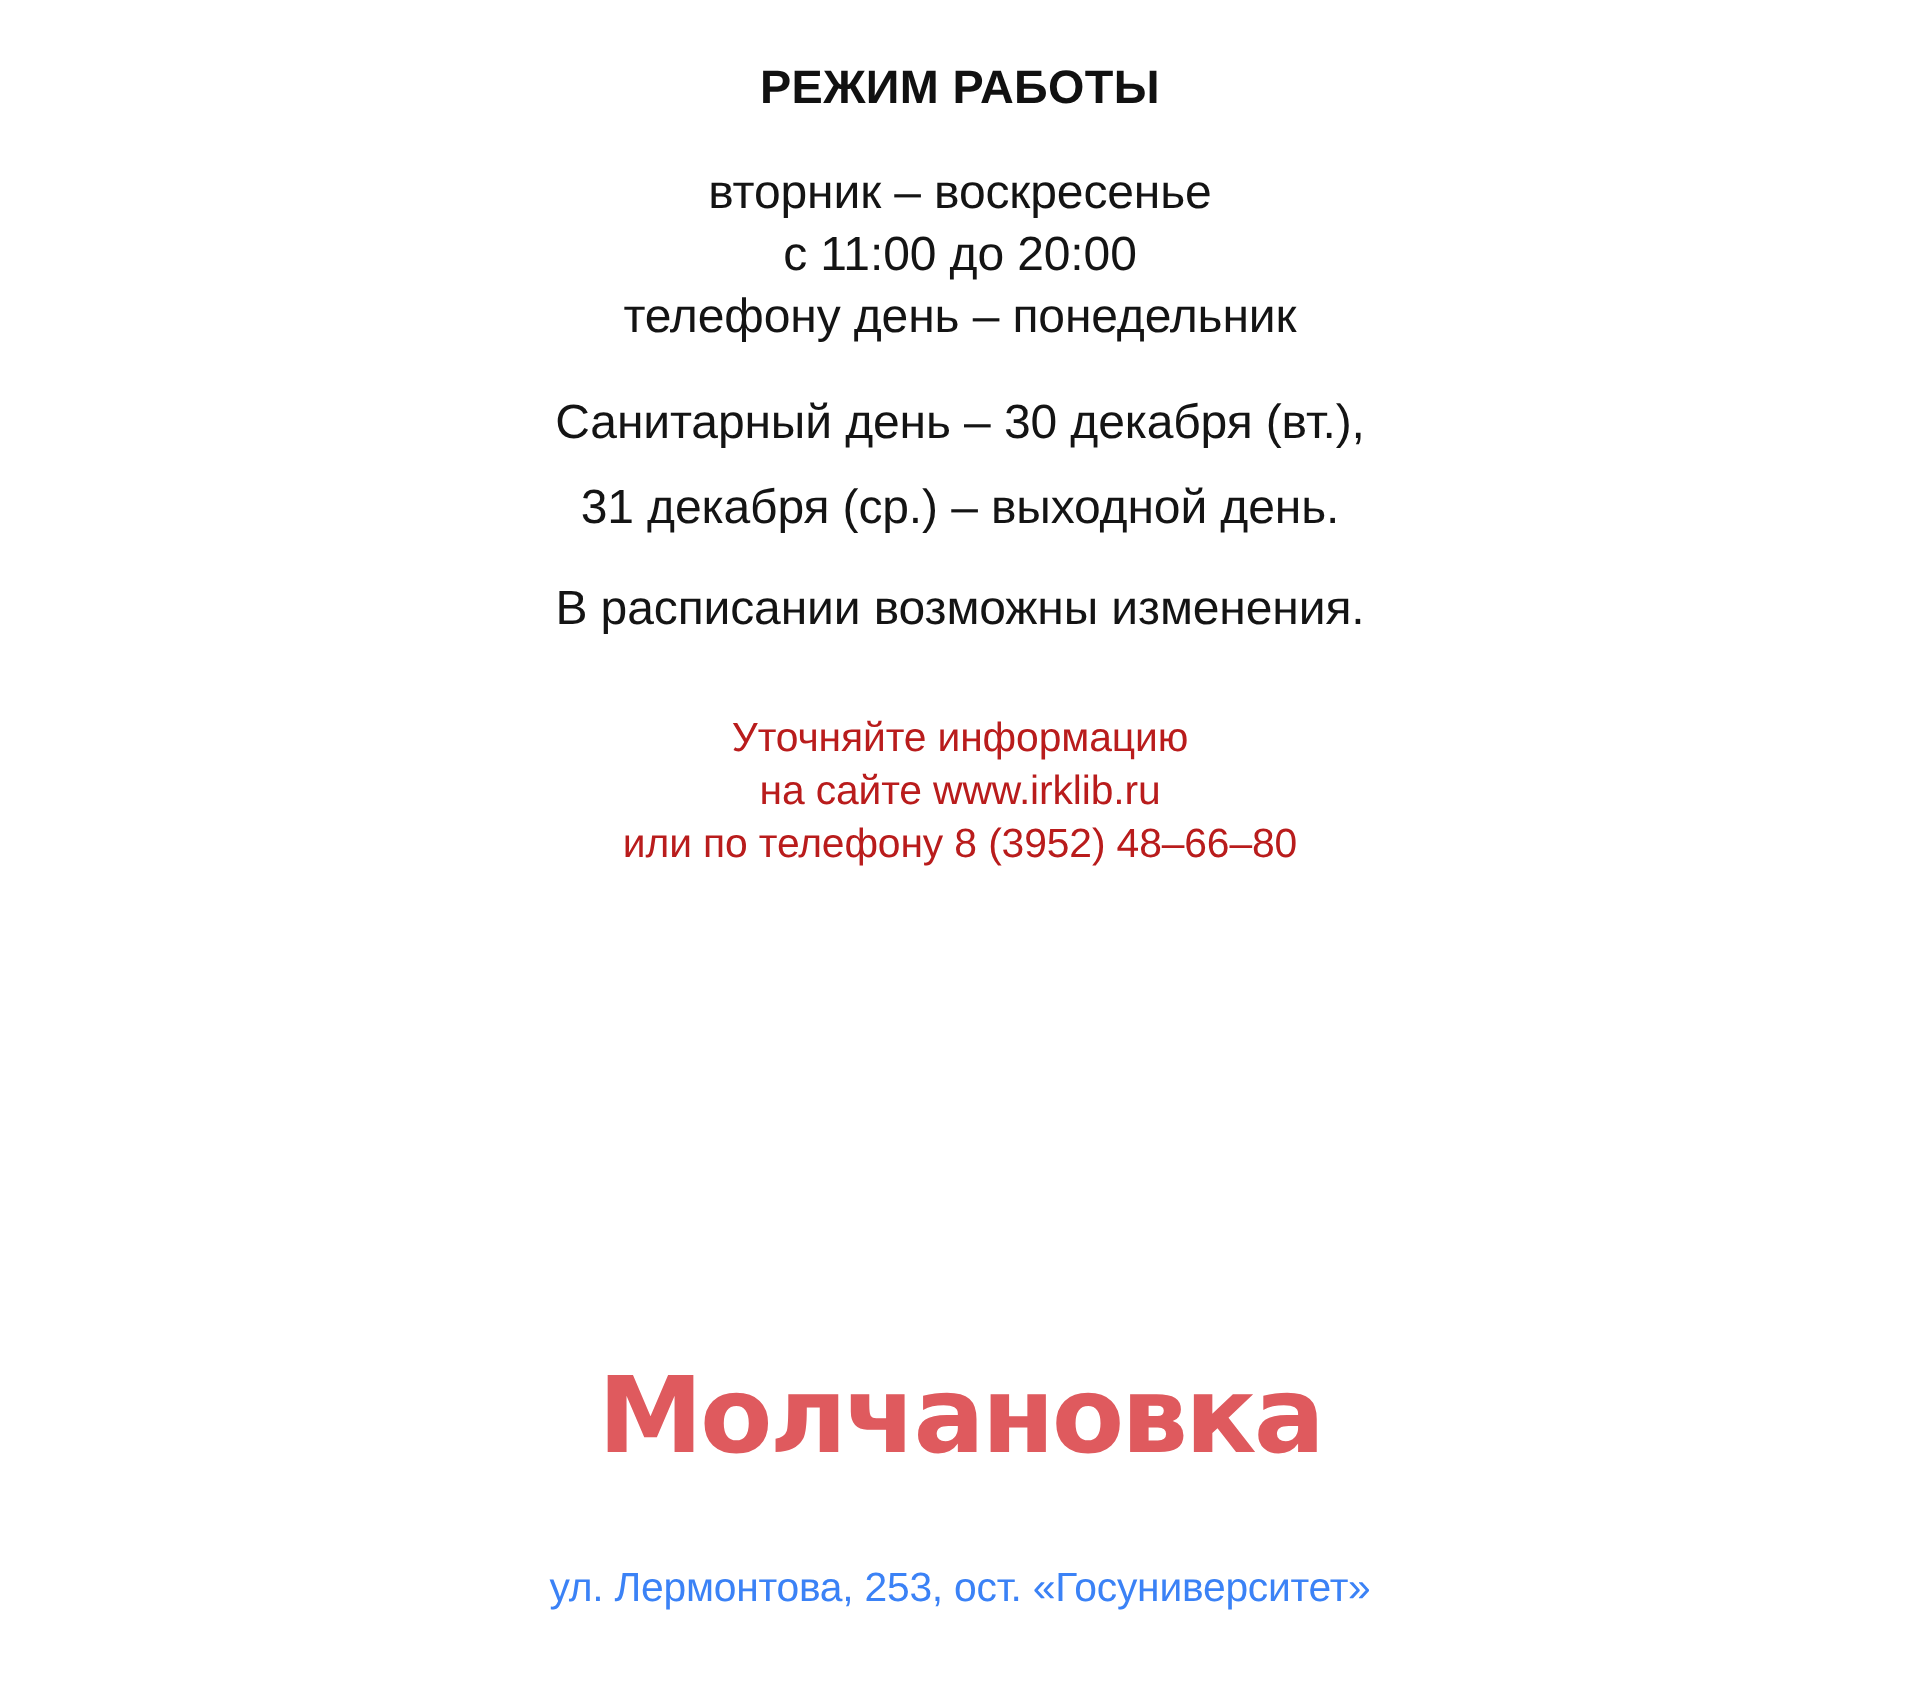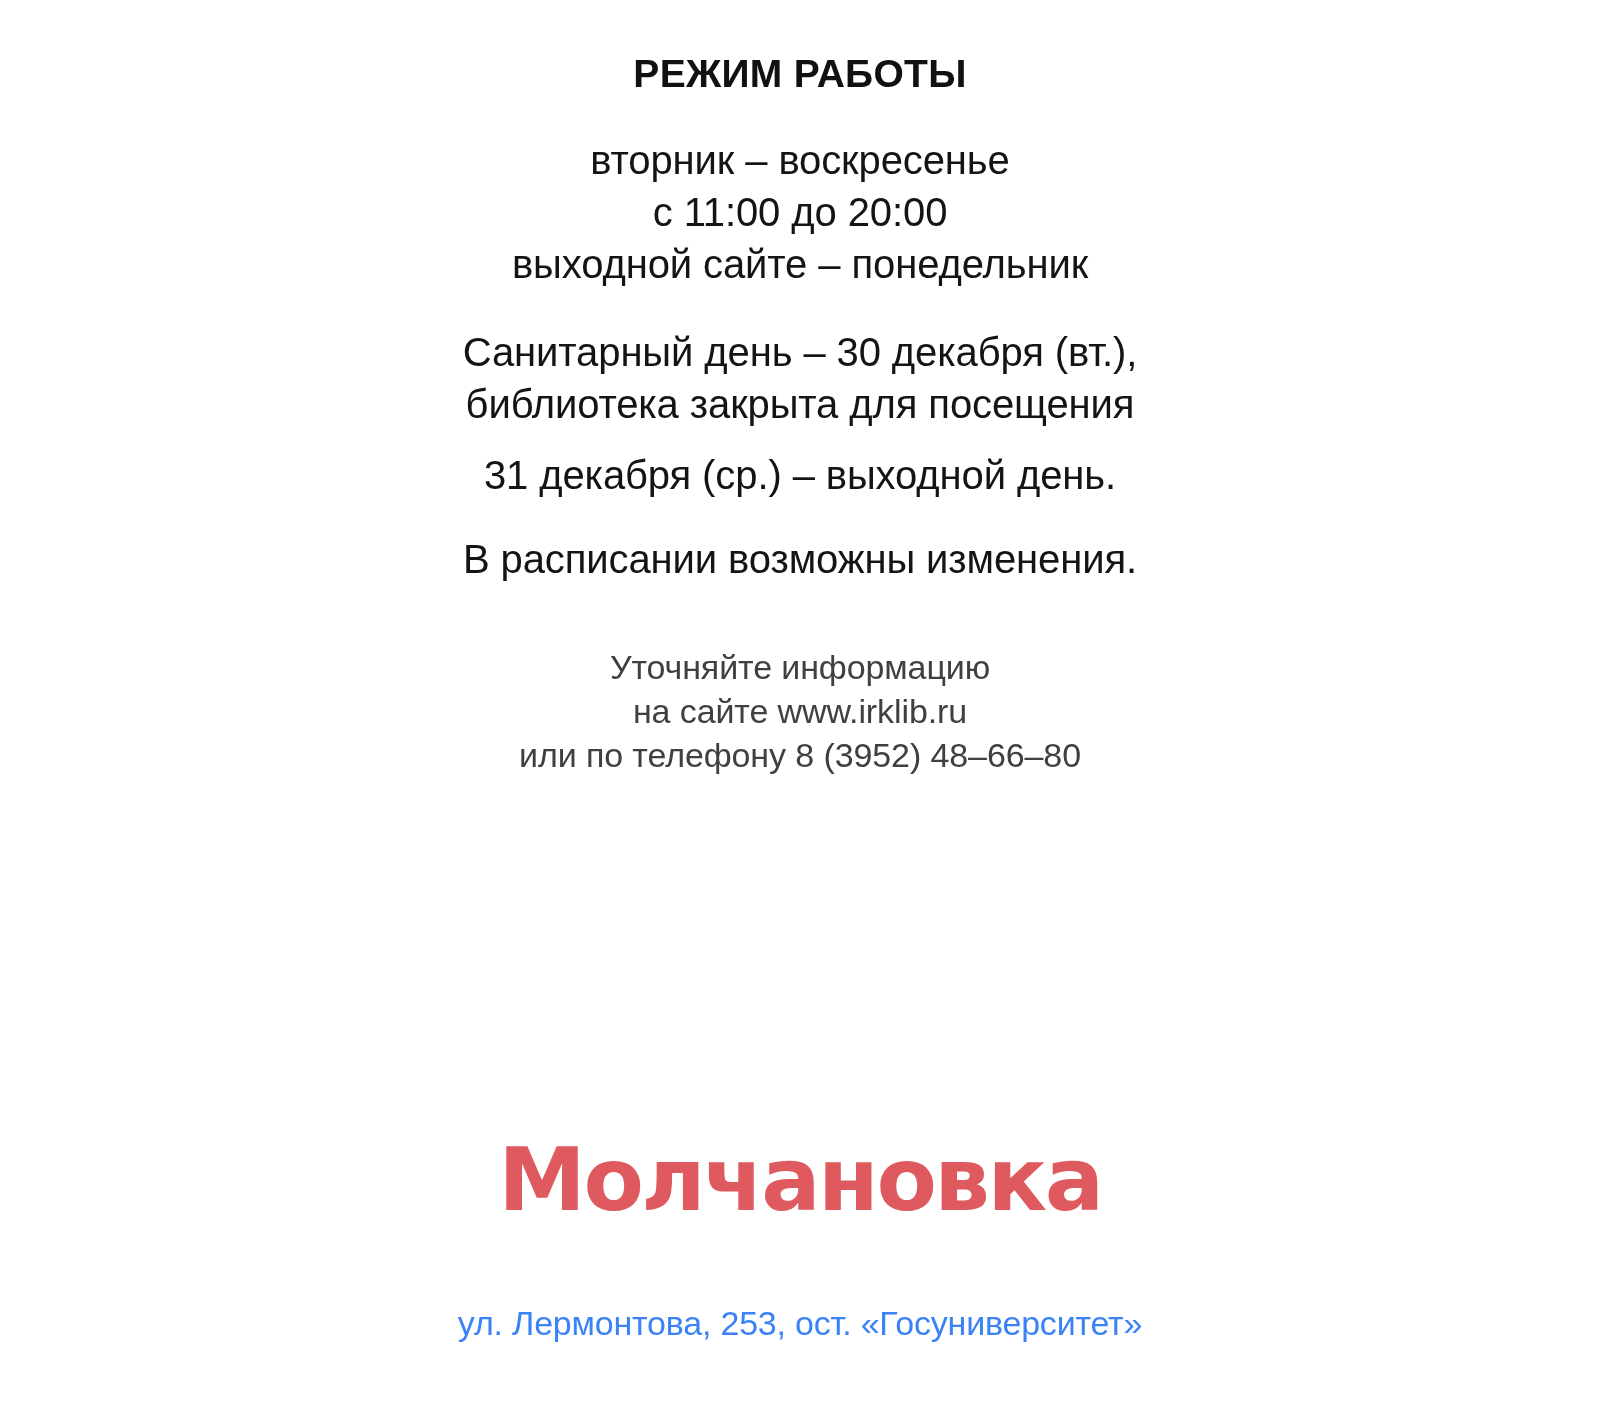--- a/index.html
+++ b/index.html
@@ -70,21 +70,21 @@
   .single-block {
     margin-top: 19px;
   }
 
   .changes-block {
     margin-top: 32px;
   }
 
   .contact-block {
     margin-top: 60px;
-    color: #404040;
+    color: #b91c1c;
     font-size: 34px;
     line-height: 1.30;
     letter-spacing: -0.1px;
   }
 
   
   .logo-area {
     position: absolute;
     left: 0;
     top: 1136px;
@@ -126,26 +126,25 @@
 
 <div class="poster">
 
   <div class="info-area">
 
     <h1 class="page-title">РЕЖИМ РАБОТЫ</h1>
 
     <p class="block hours-block">
       <span class="line">вторник – воскресенье</span>
       <span class="line">с 11:00 до 20:00</span>
-      <span class="line">выходной сайте – понедельник</span>
+      <span class="line">телефону день – понедельник</span>
     </p>
 
     <p class="block sanitary-block">
       <span class="line">Санитарный день – 30 декабря (вт.),</span>
-      <span class="line">библиотека закрыта для посещения</span>
     </p>
 
     <p class="block single-block">
       <span class="line">31 декабря (ср.) – выходной день.</span>
     </p>
 
     <p class="block changes-block">
       <span class="line">В расписании возможны изменения.</span>
     </p>
 

